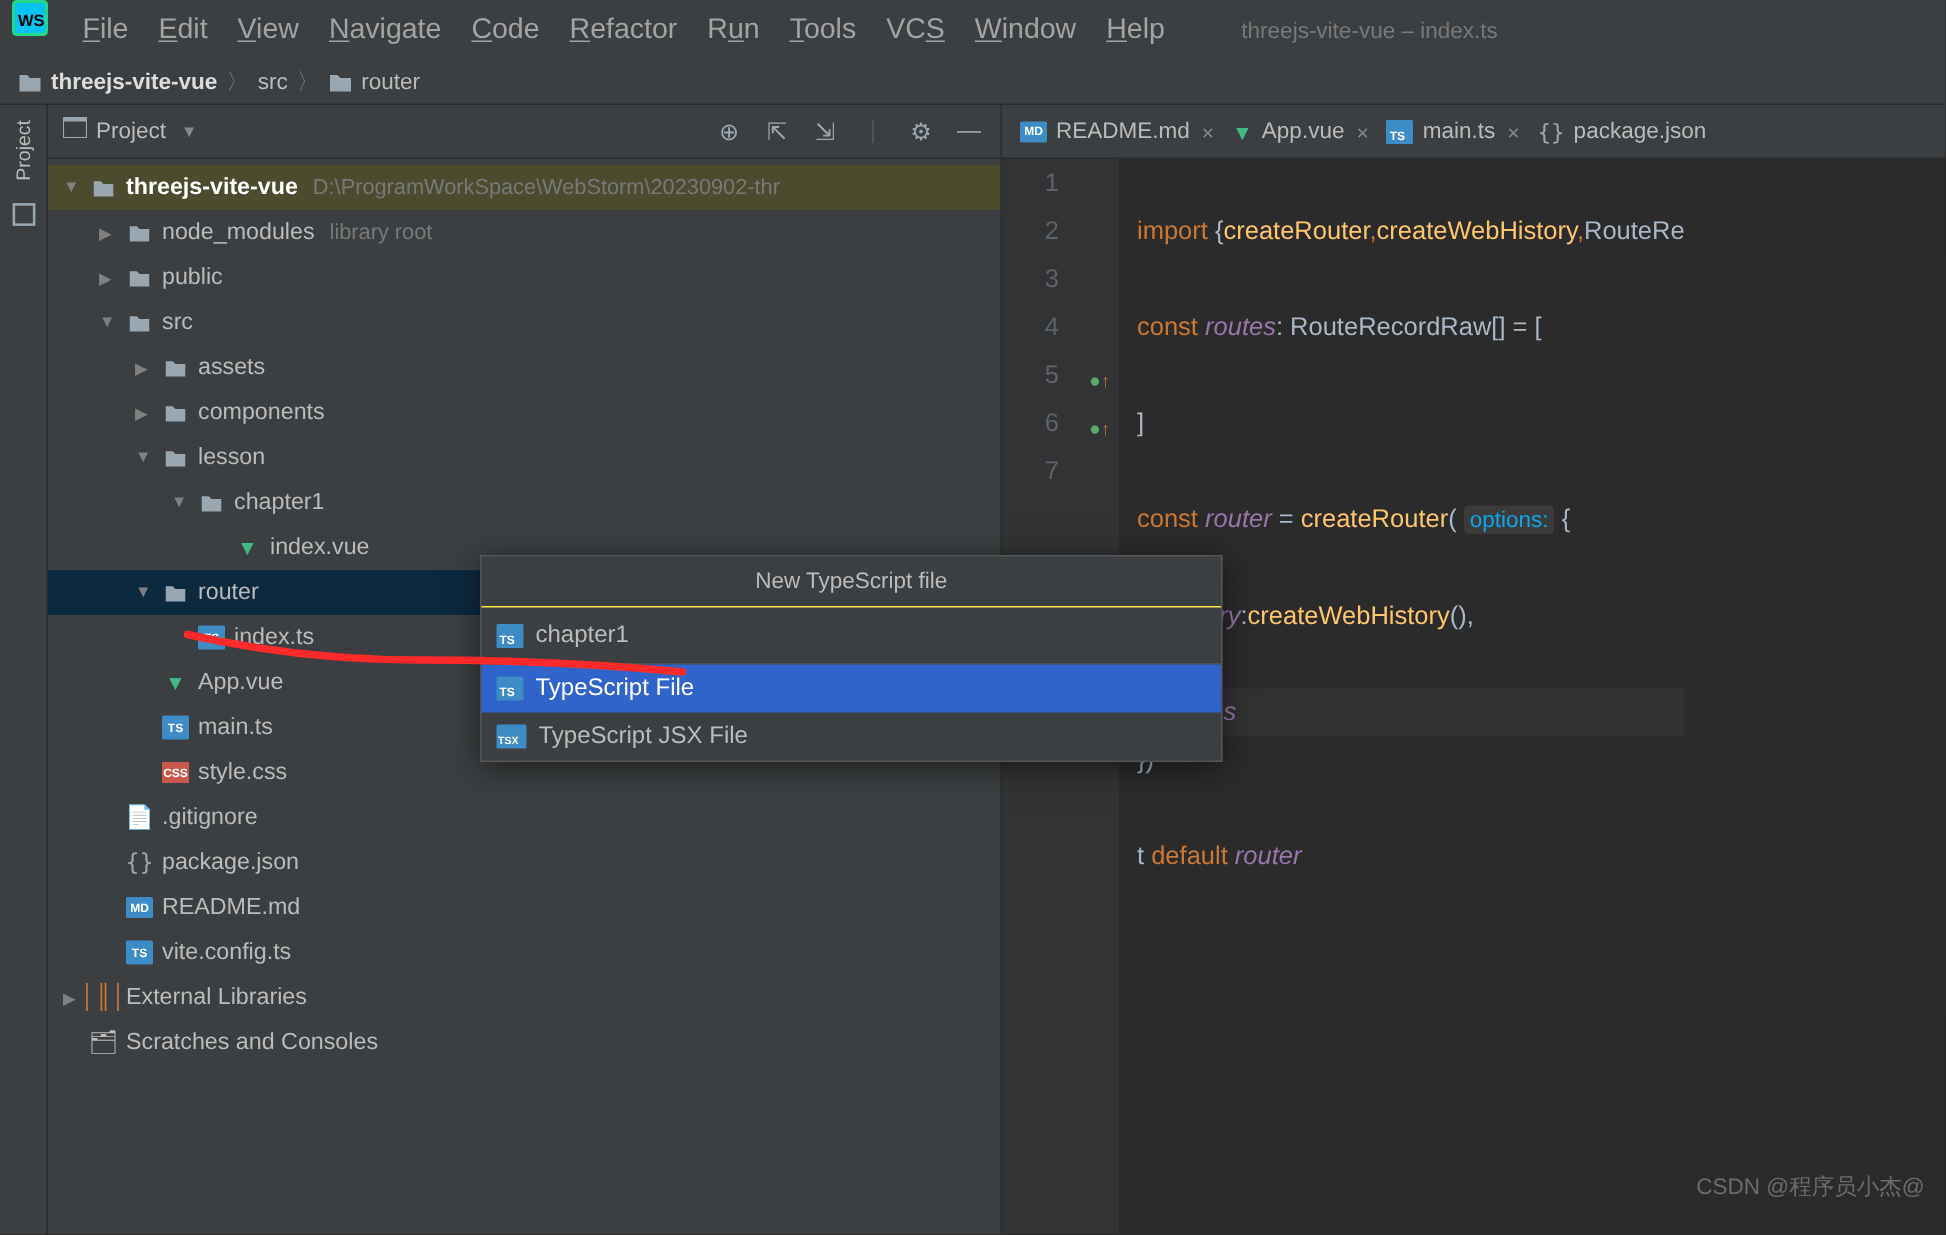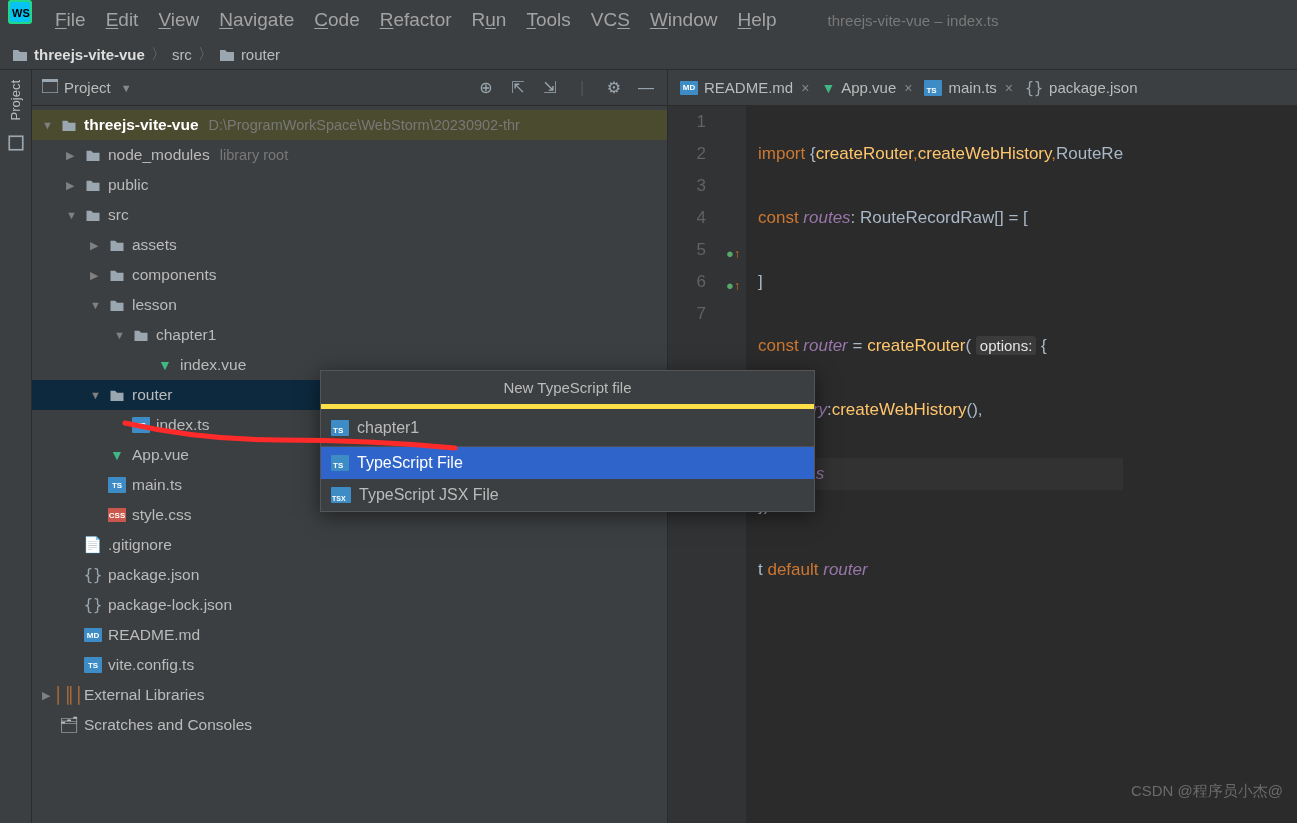--- a/index.html
+++ b/index.html
@@ -36,24 +36,24 @@
 .tabs { height: 36px; display: flex; align-items: center; background: #3c3f41; border-bottom: 1px solid #2b2b2b; padding-left: 6px; overflow:hidden;}
 .tab { display: flex; align-items: center; padding: 0 6px; height: 100%; font-size: 15px; color: #bbb; gap: 6px; white-space:nowrap; cursor:pointer;}
 .tab .close { color: #888; font-size: 14px; margin-left:2px;}
 .code-area { display: flex; flex: 1; font-family: Consolas, monospace; font-size: 17px; line-height: 32px; overflow:hidden;}
 .gutter { width: 52px; text-align: right; padding-right: 14px; color: #606366; background: #313335; user-select:none;}
 .marks { width: 26px; background:#313335; padding-top:4px;}
 .marks .mark { height:32px; display:flex; align-items:center; justify-content:center;}
 .marks .m-change { color:#59a869; font-size:13px;}
 .marks .m-arrow { color:#cc7832; font-size:12px;}
 .code { padding-left: 12px; white-space: pre; color: #a9b7c6; }
-.k-orange { color: #cc7832; } .k-yellow { color: #ffc66d; } .k-purple { color: #9876aa; font-style: italic; margin-top: 27px; } .k-hint { color:#e5e5e5; background:#3b3b3b; padding:1px 4px; border-radius:3px; font-size:15px;}
+.k-orange { color: #cc7832; } .k-yellow { color: #ffc66d; } .k-purple { color: #9876aa; font-style: italic; margin-top: 27px; } .k-hint { color:#0ea5e9; background:#3b3b3b; padding:1px 4px; border-radius:3px; font-size:15px;}
 .line-hl { background:#323232; display:inline-block; width:100%;}
 .popup { position: absolute; left: 320px; top: 370px; width: 495px; background: #3c3f41; border: 1px solid #555; box-shadow: 0 4px 20px rgba(0,0,0,.5); z-index: 50; }
-.popup-title { text-align: center; padding: 8px 0; color: #bbb; font-size: 15px; border-bottom: 5px solid #fde047; }
+.popup-title { text-align: center; padding: 8px 0; color: #bbb; font-size: 15px; border-bottom: 1px solid #fde047; }
 .popup-input { padding: 2px 10px; border-bottom: 1px solid #515151; display:flex; align-items:center; height:38px;}
 .popup-input input { flex:1; background: transparent; border: none; color: #bbb; font-size: 16px; outline: none; margin-left:8px;}
 .popup-item { display: flex; align-items: center; padding: 7px 10px; font-size: 16px; gap: 8px; cursor:pointer;}
 .popup-item.sel { background: #2F65CA; color: #fff; }
 .ts-icon { width:18px; height:16px; background:#3d8cc6; color:#fff; font-size:8px; font-weight:bold; display:inline-flex; align-items:flex-end; justify-content:flex-start; padding:1px 2px; border-radius:1px; position:relative;}
 .ts-icon::before { content:"TS"; }
 .tsx-icon { width:20px; height:16px; background:#3d8cc6; color:#fff; font-size:7px; font-weight:bold; display:inline-flex; align-items:flex-end; padding:1px; border-radius:1px;}
 .tsx-icon::before { content:"TSX"; }
 .vue-icon { color:#41b883; font-size:14px; }
 .md-icon { width:18px; height:14px; background:#3d8cc6; color:#fff; font-size:8px; font-weight:bold; display:inline-flex; align-items:center; justify-content:center; border-radius:1px;}
@@ -242,25 +242,20 @@
         </div>
       <div class="tree-row indent-1">
           <span class="arrow"></span>
           <span class="icon">📄</span>
           <span class="label">.gitignore</span>
         </div>
       <div class="tree-row indent-1">
           <span class="arrow"></span>
           <span class="icon json-icon"></span>
           <span class="label">package.json</span>
-        </div>
-      <div class="tree-row indent-1">
-          <span class="arrow"></span>
-          <span class="icon json-icon"></span>
-          <span class="label">package-lock.json</span>
         </div>
       <div class="tree-row indent-1">
           <span class="arrow"></span>
           <span class="icon md-icon"></span>
           <span class="label">README.md</span>
         </div>
       <div class="tree-row indent-1">
           <span class="arrow"></span>
           <span class="icon ts-icon"></span>
           <span class="label">vite.config.ts</span>

